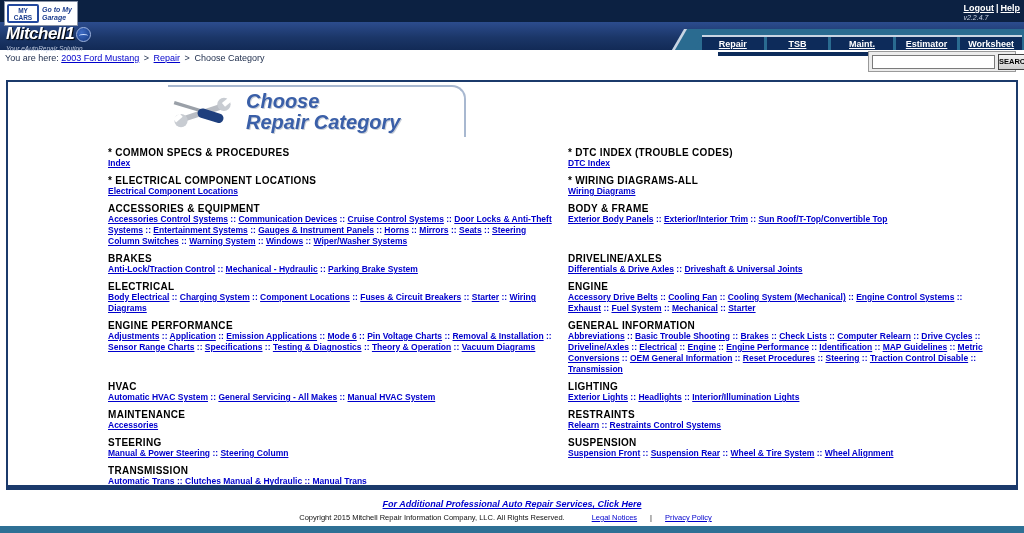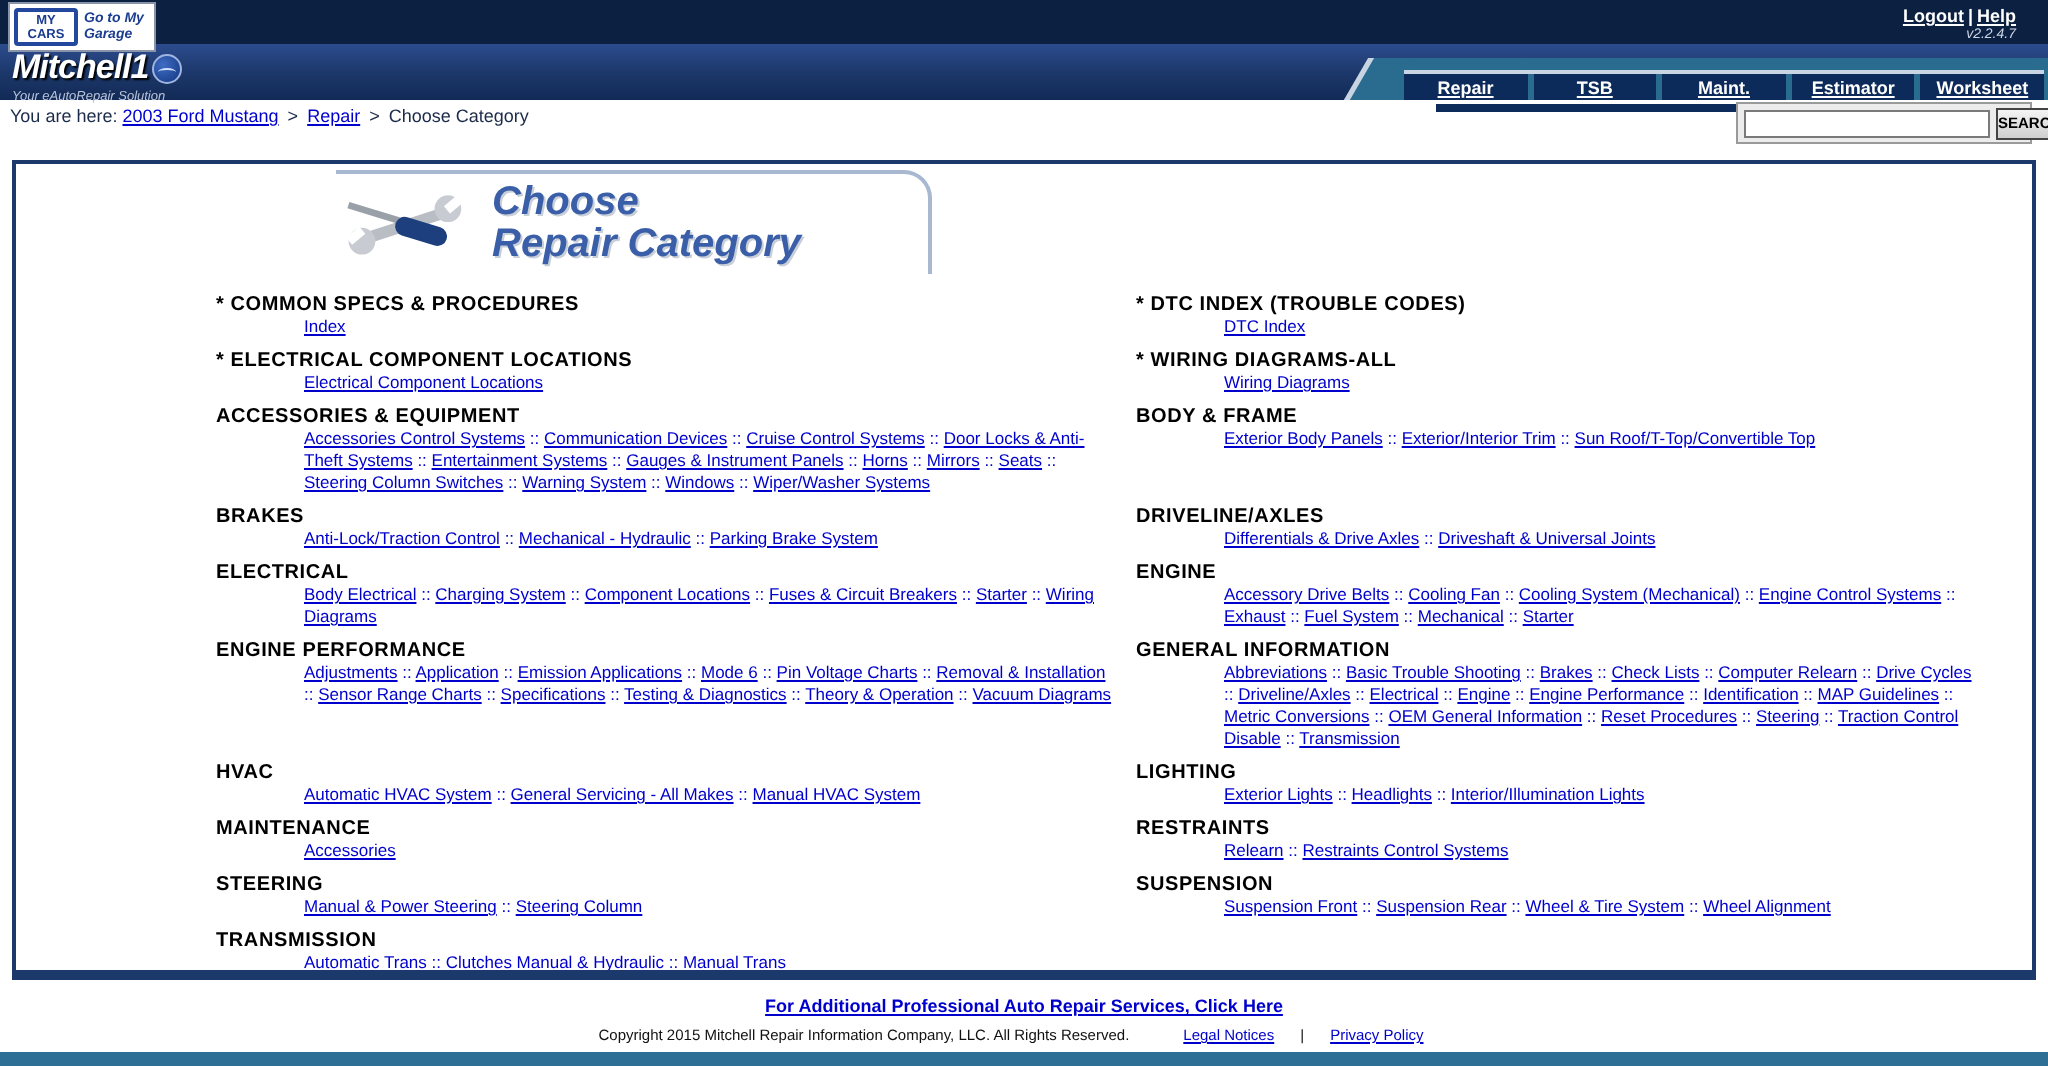--- a/index.html
+++ b/index.html
@@ -35,22 +35,22 @@
     text-align: center;
   }
   .garage-label {
     flex: 1;
     font-size: 7px; font-weight: bold; font-style: italic;
     color: #1c3d8f; line-height: 8px;
     display: flex; align-items: center;
     padding: 0 2px 0 1px;
   }
   .top-right {
-    position: absolute; right: 16px; top: 3px;
-    text-align: right;
+    position: absolute; right: 4px; top: 3px;
+    text-align: left;
   }
   .top-links { font-size: 9px; font-weight: bold; }
   .top-links a { color: #ffffff; text-decoration: underline; }
   .top-links .pipe { color: #ffffff; padding: 0 2px; }
   .version {
     font-size: 7px; font-style: italic; color: #cdd5e6;
     margin-top: 1px;
   }
 
   
@@ -180,27 +180,27 @@
     display: grid;
     grid-template-columns: 448px 420px;
     column-gap: 12px;
     row-gap: 6px;
     margin: 10px 0 0 100px;
   }
   .cat-heading {
     font-size: 10px; font-weight: bold; color: #000000;
     letter-spacing: 0.3px; line-height: 11px;
   }
-  .cat-links { font-size: 8.5px; font-weight: normal; line-height: 11px; margin-left: 44px; }
+  .cat-links { font-size: 8.5px; font-weight: bold; line-height: 11px; }
   .cat-link { color: #0000cc; text-decoration: underline; }
   .sep { color: #0000cc; text-decoration: none; }
 
   
   .footer { text-align: center; padding-top: 3px; }
-  .footer-link { font-size: 9px; font-weight: bold; color: #0000cc; text-decoration: underline; }
+  .footer-link { font-size: 9px; font-weight: bold; color: #0000cc; text-decoration: underline; font-style: italic; }
   .copyrow { font-size: 7.5px; color: #111111; margin-top: 2px; }
   .copyrow a { color: #0000cc; text-decoration: underline; margin: 0 13px; }
   .copyrow .pipe { color: #111111; }
   .copy-gap { display: inline-block; width: 14px; }
   .toplink { display: inline-block; margin-top: 2px; font-size: 10px; font-weight: bold; color: #0000cc; text-decoration: underline; }
   .bottombar {
     position: absolute; left: 0; right: 0; bottom: 0;
     height: 7px; background: #2e7095;
   }
 </style>

